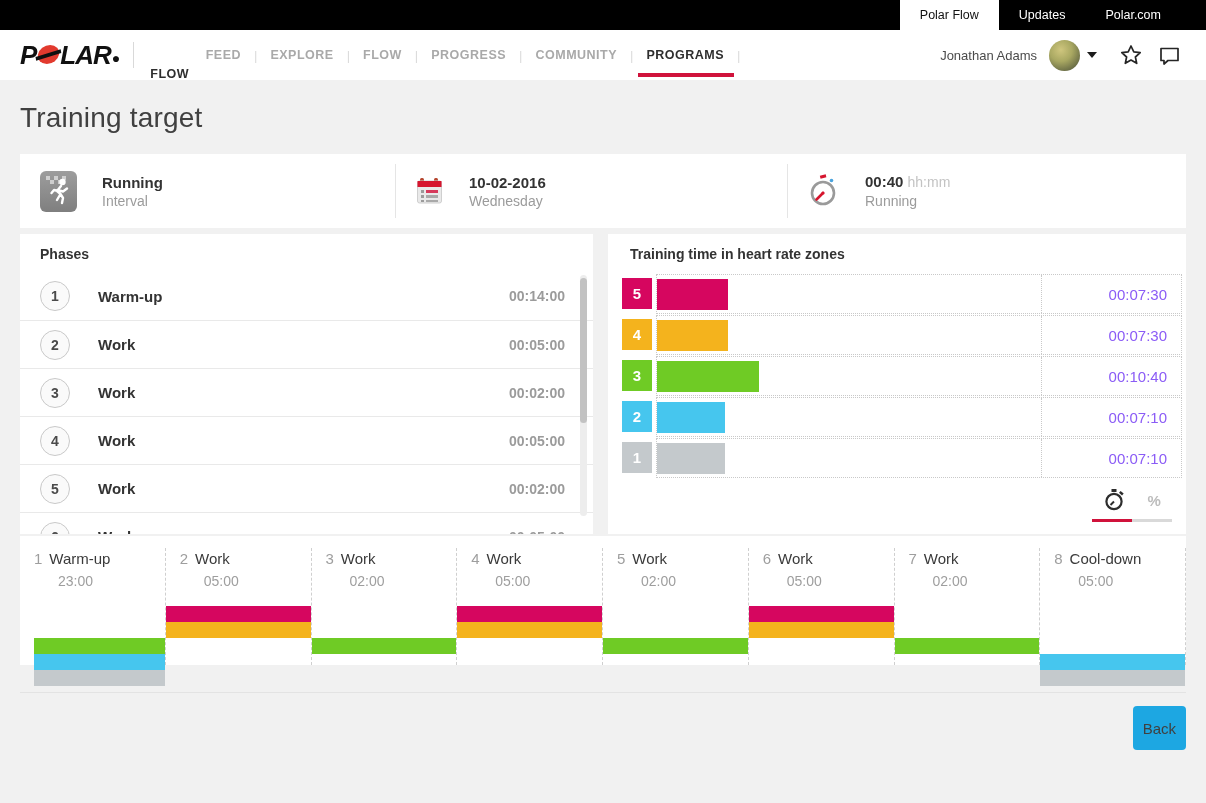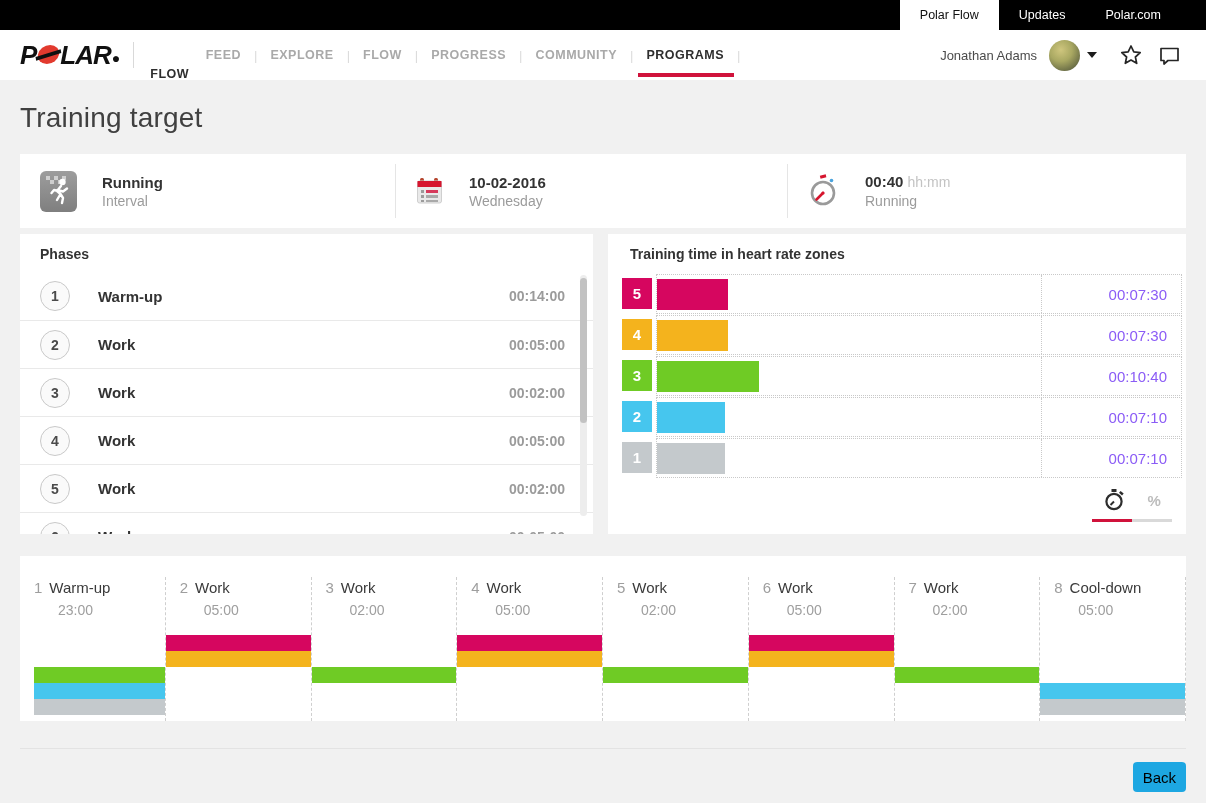--- a/index.html
+++ b/index.html
@@ -76,36 +76,36 @@
   .zone-value { width:140px; border-left:1px dotted #c9c9c9; display:flex; align-items:center; justify-content:flex-end; padding-right:14px; font-size:15px; color:#8b5cf6; }
   .zones-toggle { position:absolute; right:14px; bottom:12px; width:80px; }
   .tg-icons { display:flex; justify-content:space-around; align-items:center; height:26px; }
   .tg-time { cursor:pointer; display:flex; align-items:center; }
   .tg-pct { cursor:pointer; font-size:15px; font-weight:bold; color:#bcbcbc; }
   .tg-underline { display:flex; margin-top:6px; height:3px; }
   .tg-u-red { width:40px; background:#d0123b; }
   .tg-u-gray { width:40px; background:#d9d9d9; }
 
   
-  .timeline { margin-top:22px; height:165px; display:flex; padding:21px 0 0 0; }
+  .timeline { margin-top:2px; height:129px; display:flex; padding:12px 0 0 0; }
   .tl-col { flex:1; padding:2px 0 0 14px; border-left:1px dashed #cfcfcf; }
   .tl-col:first-child { border-left:none; }
   .tl-col:last-child { border-right:1px dashed #cfcfcf; }
   .tl-head { font-size:15px; white-space:nowrap; }
   .tl-num { color:#9e9e9e; margin-right:7px; }
   .tl-name { color:#3a3a3a; }
   .tl-time { font-size:14px; color:#9e9e9e; margin:6px 0 0 24px; }
   .tl-bars { margin:17px 0 0 -14px; }
   .tl-col:first-child .tl-bars { margin-left:0; }
   .tl-slot { height:16px; }
 
   
   .footer-rule { margin-top:27px; border-top:1px solid #e3e3e3; }
   .footer { display:flex; justify-content:flex-end; margin-top:13px; }
-  .back-btn { min-width:52px; height:30px; background:#1da7e2; color:#000000; border:none; border-radius:4px; font-size:15px; font-family:"Liberation Sans", sans-serif; padding:0 10px; cursor:pointer; }
+  .back-btn { min-width:52px; height:44px; background:#1da7e2; color:#404040; border:none; border-radius:4px; font-size:15px; font-family:"Liberation Sans", sans-serif; padding:0 10px; cursor:pointer; }
 </style>
 </head>
 <body>
 
 <div class="topbar">
   <span class="toptab active">Polar Flow</span>
   <span class="toptab">Updates</span>
   <span class="toptab">Polar.com</span>
 </div>
 

